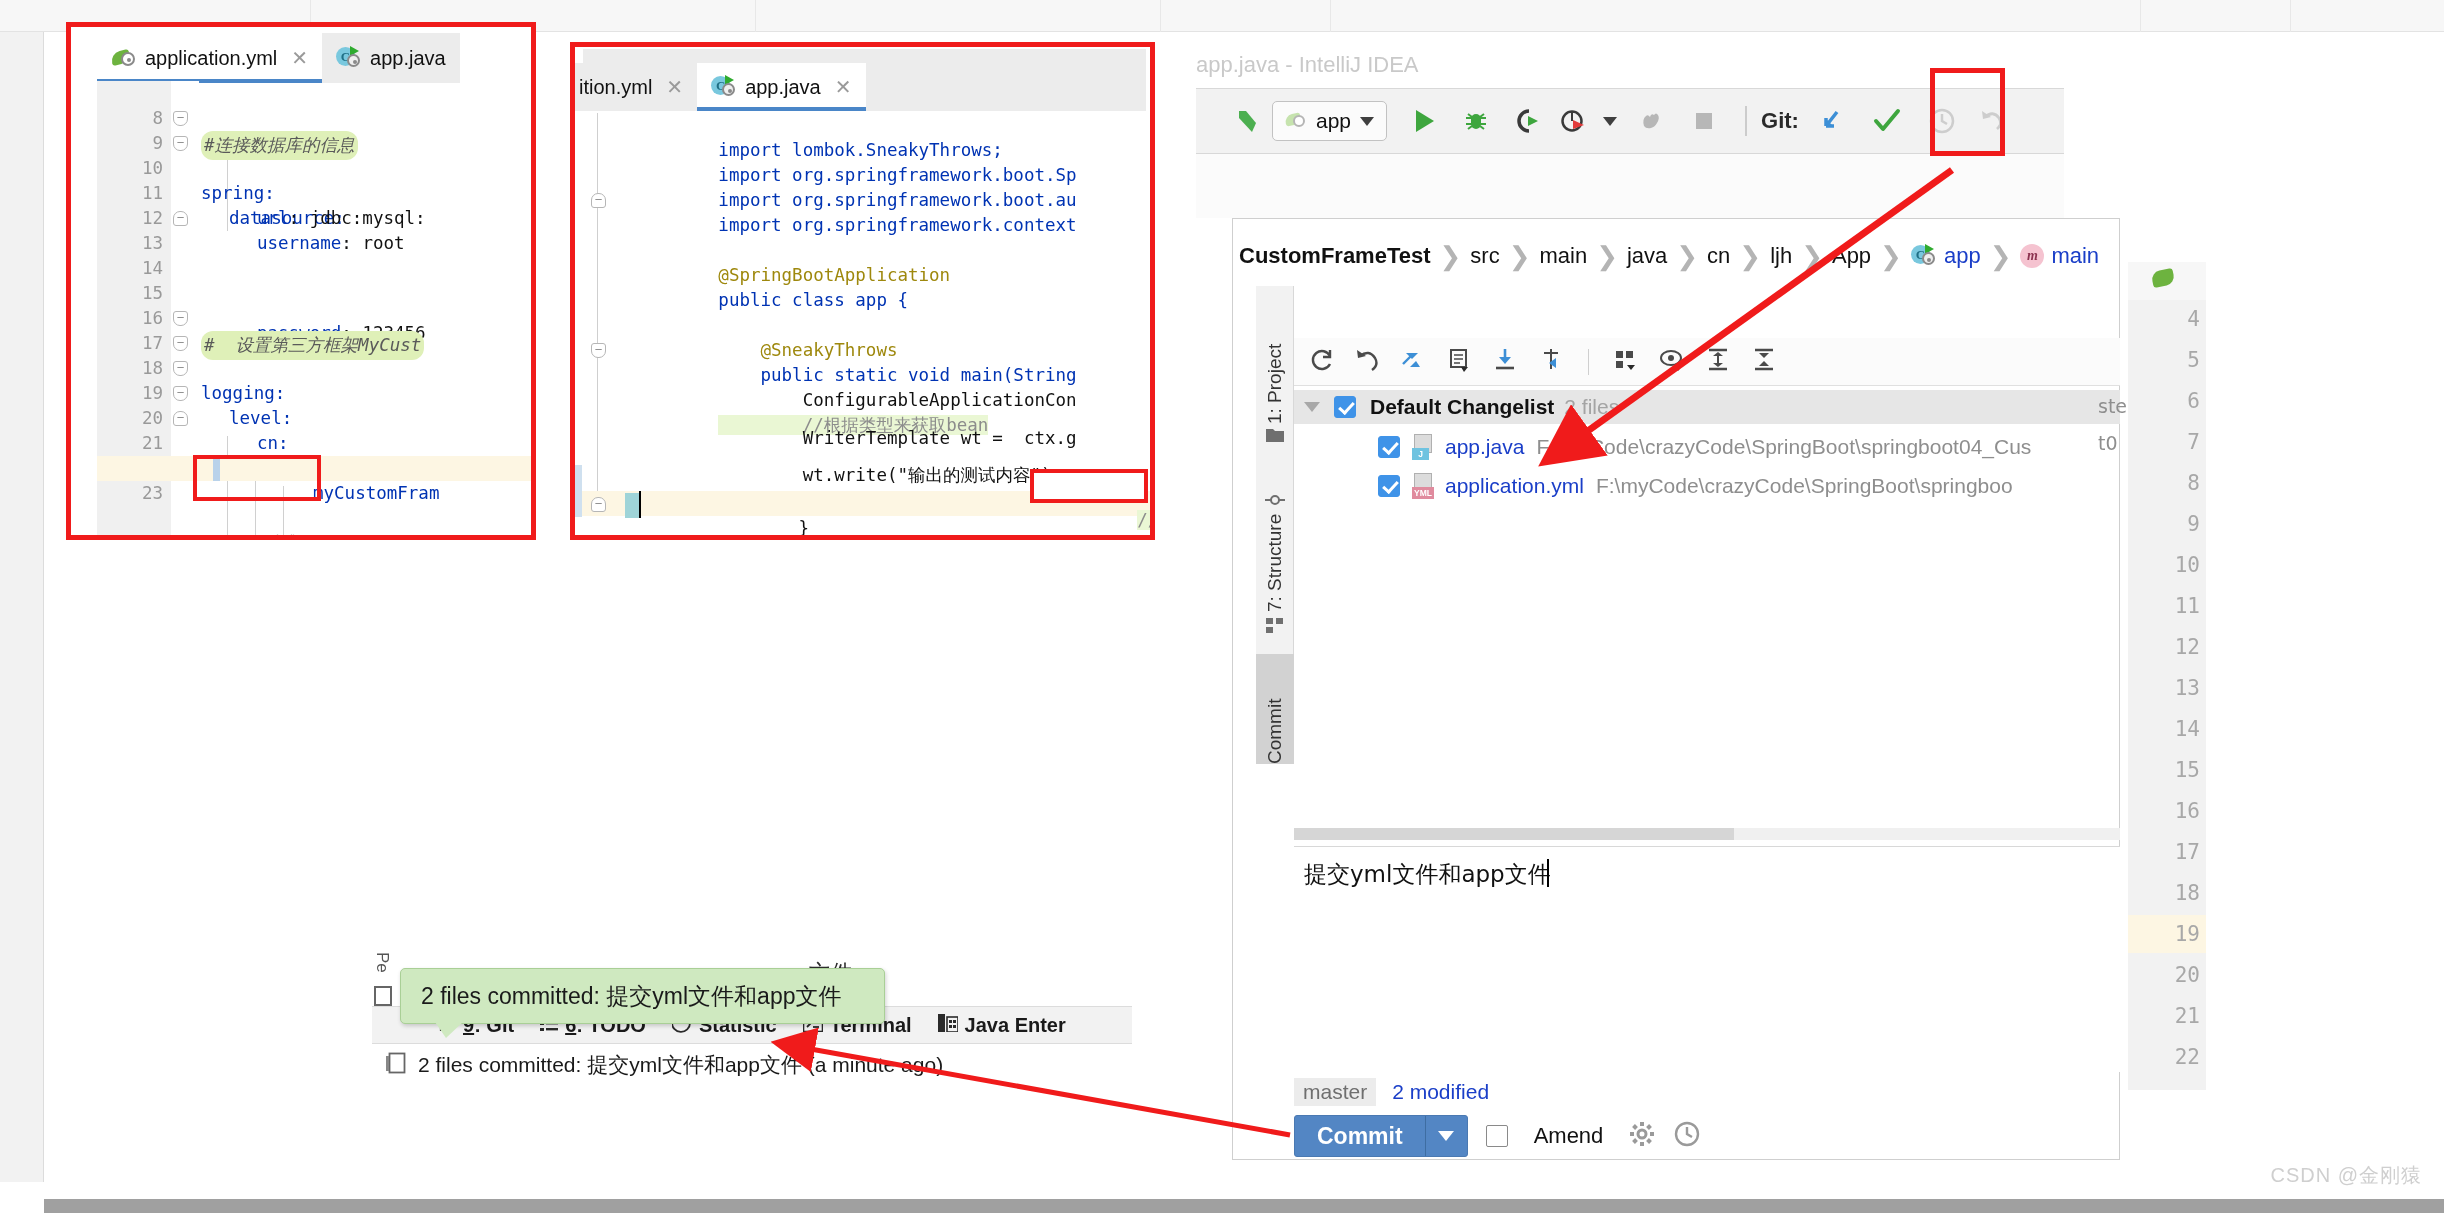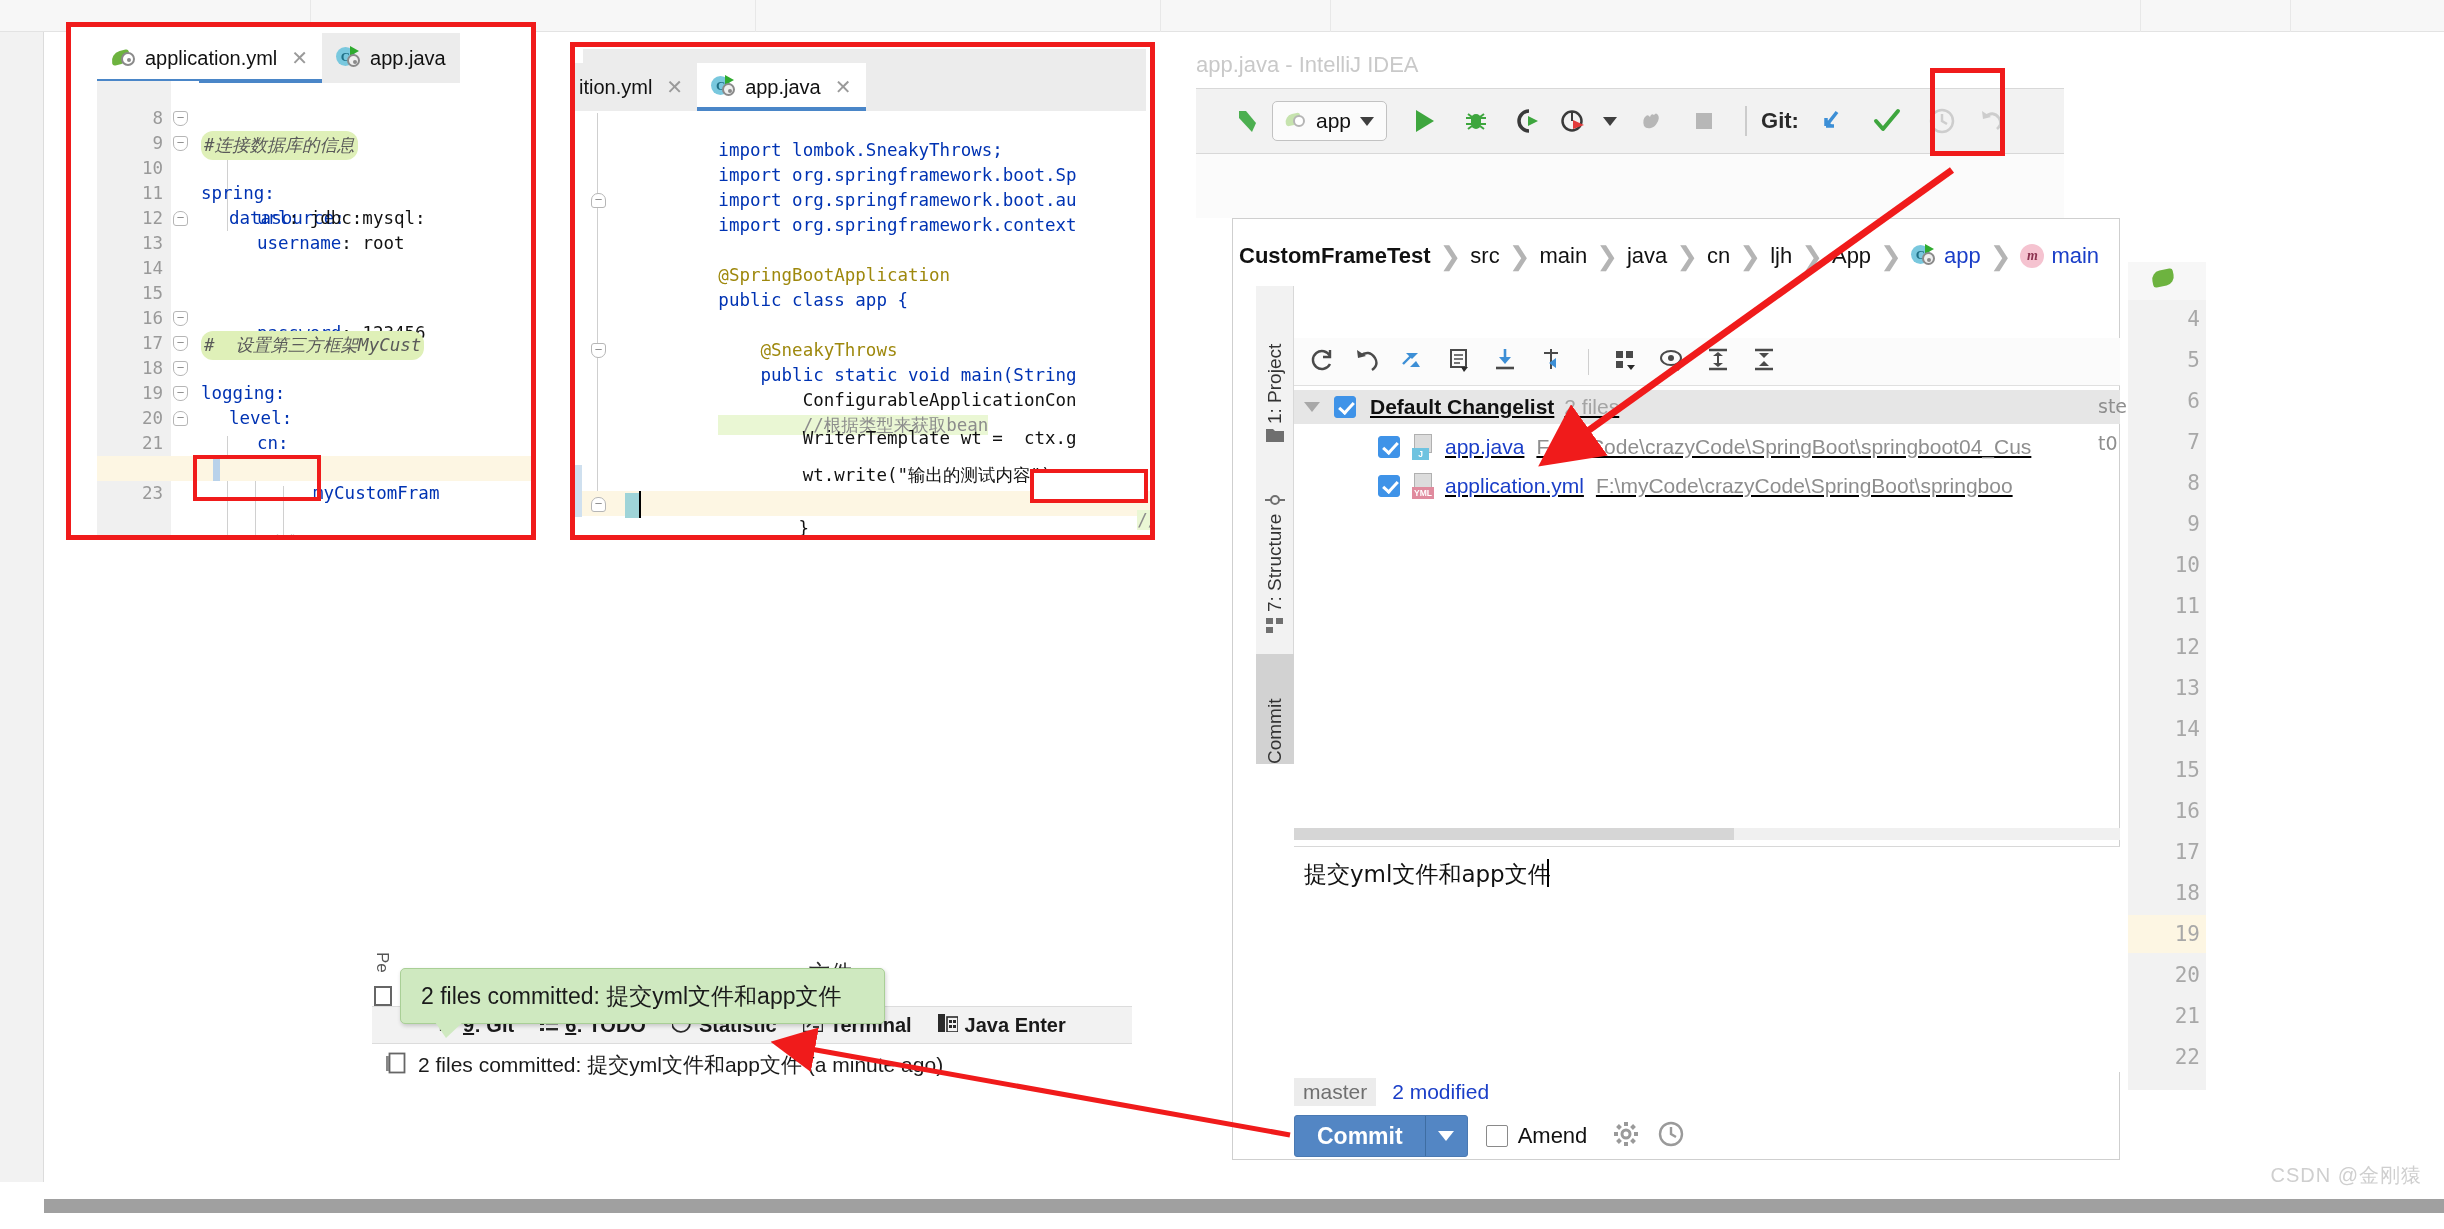--- a/index.html
+++ b/index.html
@@ -223,21 +223,21 @@
   .lc-min { position: absolute; right: 38px; top: 24px; width: 22px; height: 3px; background: #4a4a4a; }
 
   .lc-toolbar {
     position: absolute; left: 1294px; top: 338px; width: 826px; height: 48px;
     display: flex; align-items: center; gap: 20px; padding-left: 14px;
     border-bottom: 1px solid #e0e0e0; background: #fbfbfb;
   }
   .lc-toolbar .sep { width: 1px; height: 26px; background: #cfcfcf; margin: 0 4px; }
 
   .tree { position: absolute; left: 1294px; top: 390px; width: 826px; height: 300px; }
-  .trow { position: absolute; left: 0; right: 0; height: 34px; display: flex; align-items: center; font-size: 21px; text-decoration: underline; }
+  .trow { position: absolute; left: 0; right: 0; height: 34px; display: flex; align-items: center; font-size: 21px; }
   .trow.sel { background: #e6e6e6; }
   .chk {
     width: 22px; height: 22px; border: 1px solid #9a9a9a; background: #fff;
     border-radius: 3px; flex: none; position: relative;
   }
   .chk.on { background: #3f93e8; border-color: #3f93e8; }
   .chk.on::after {
     content: ""; position: absolute; left: 7px; top: 2px; width: 6px; height: 12px;
     border: solid #fff; border-width: 0 3px 3px 0; transform: rotate(42deg);
   }
@@ -281,21 +281,21 @@
     display: flex; align-items: stretch; height: 42px; border-radius: 3px; overflow: hidden;
     background: #5386c4; border: 1px solid #4a79b2;
   }
   .btn-commit .lbl {
     display:flex; align-items:center; padding: 0 22px; color: #fff; font-size: 23px; font-weight: bold;
   }
   .btn-commit .arrow {
     display:flex; align-items:center; justify-content:center; width: 42px;
     border-left: 1px solid #3e6da2;
   }
-  .amend { display: flex; align-items: center; gap: 10px; font-size: 22px; color: #111; }
+  .amend { display: flex; align-items: center; gap: 26px; font-size: 22px; color: #111; }
   .chk-empty { width: 22px; height: 22px; border: 1px solid #8a8a8a; background: #fff; border-radius: 2px; }
 
   
   .rgut { position: absolute; left: 2128px; top: 300px; width: 78px; height: 790px; background: #f2f2f2; }
   .rgut-head { position: absolute; left: 2128px; top: 262px; width: 78px; height: 38px; background: #f7f7f7; }
   .rgl {
     position: absolute; right: 6px; width: 70px; text-align: right; height: 38px; line-height: 38px;
     font-family: "DejaVu Sans Mono", monospace; font-size: 21px; color: #a8a8a8;
   }
   .rgut-frag { position:absolute; font-size:19px; color:#8e8e8e; font-family:"DejaVu Sans", sans-serif; }

